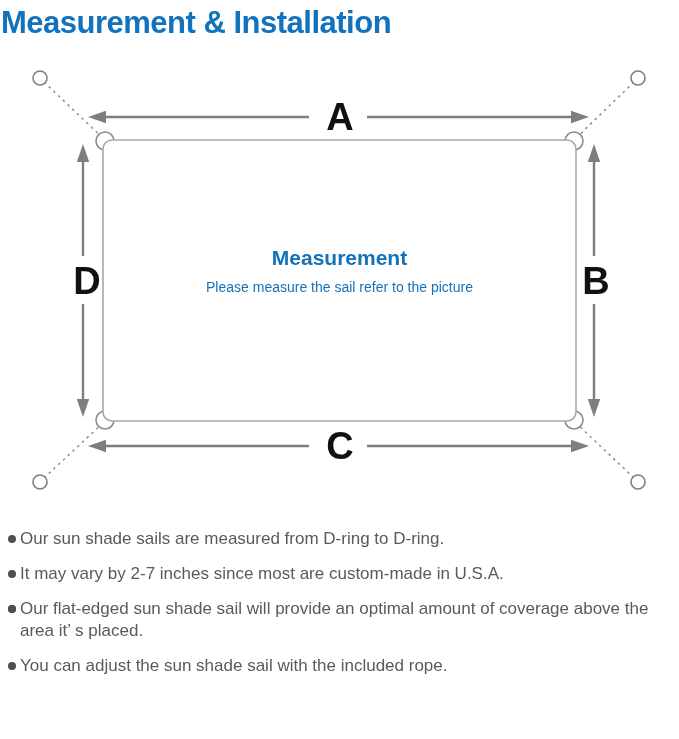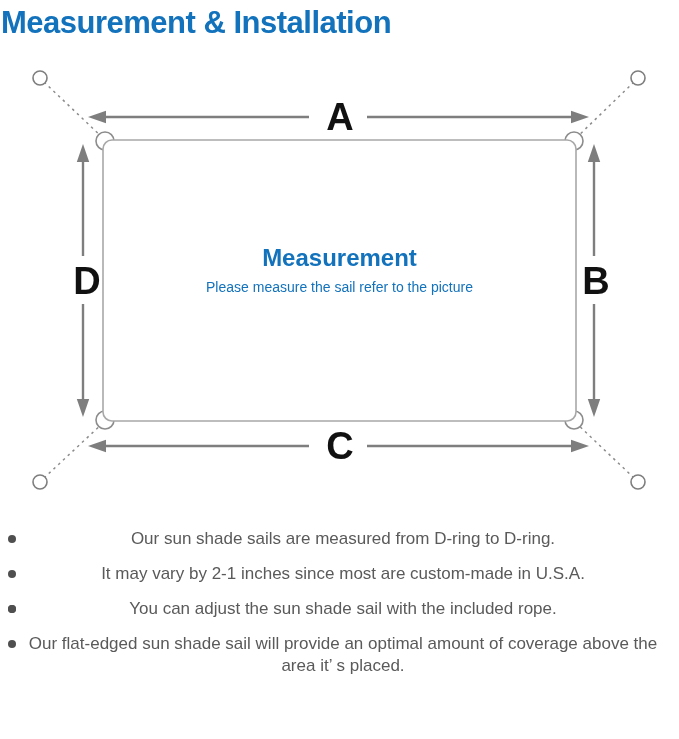--- a/index.html
+++ b/index.html
@@ -11,28 +11,28 @@
   .page{position:absolute;inset:0;}
   h1.title{
     position:absolute;top:0;left:0;width:679px;margin:1px;
     font-size:31px;font-weight:bold;line-height:44px;
     color:#1272bc;letter-spacing:-0.5px;
   }
   svg.diagram{position:absolute;top:0;left:0;}
   .center-text{
     position:absolute;left:103px;top:243px;width:473px;text-align:center;color:#1272bc;
   }
-  .center-text .heading{font-size:24px;font-weight:bold;line-height:30px;}
+  .center-text .heading{font-size:21px;font-weight:bold;line-height:30px;}
   .center-text .subtitle{font-size:14px;line-height:22px;margin-top:3px;}
   ul.notes{
     position:absolute;left:6px;top:528px;width:660px;
     list-style:none;margin:0;padding:0;
     color:#5a5a5a;font-size:17px;line-height:22px;
   }
-  ul.notes li{position:relative;padding-left:14px;margin-bottom:13px;text-align:center;}
+  ul.notes li{position:relative;padding-left:14px;margin-bottom:13px;}
   ul.notes .dot{
     position:absolute;left:2px;top:7px;width:8px;height:8px;border-radius:50%;
     background:#4f4f4f;
   }
   .dim-label{font-family:"Liberation Sans", sans-serif;font-weight:bold;fill:#111111;}
 </style>
 </head>
 <body>
 
 <div class="page">
@@ -97,28 +97,28 @@
     <div class="subtitle">Please measure the sail refer to the picture</div>
   </div>
 
   <ul class="notes">
     <li>
       <span class="dot"></span>
       <span>Our sun shade sails are measured from D-ring to D-ring.</span>
     </li>
     <li>
       <span class="dot"></span>
-      <span>It may vary by 2-1 inches since most are custom-made in U.S.A.</span>
+      <span>It may vary by 2-7 inches since most are custom-made in U.S.A.</span>
     </li>
     <li>
       <span class="dot"></span>
     </li>
     <li>
       <span class="dot"></span>
-      <span>You can adjust the sun shade sail with the included rope.</span>
+      <span>Our flat-edged sun shade sail will provide an optimal amount of coverage above the area it’ s placed.</span>
     </li>
     <li>
       <span class="dot"></span>
-      <span>Our flat-edged sun shade sail will provide an optimal amount of coverage above the area it’ s placed.</span>
+      <span>You can adjust the sun shade sail with the included rope.</span>
     </li>
   </ul>
 
 </div>
 
 </body></html>

